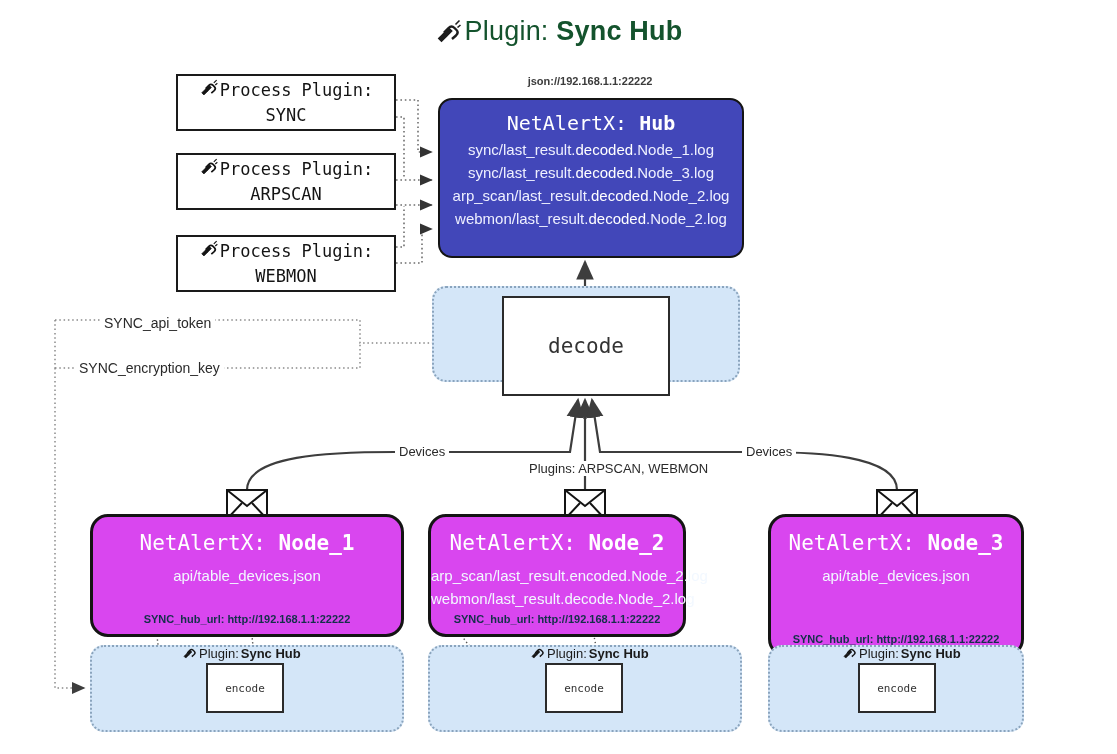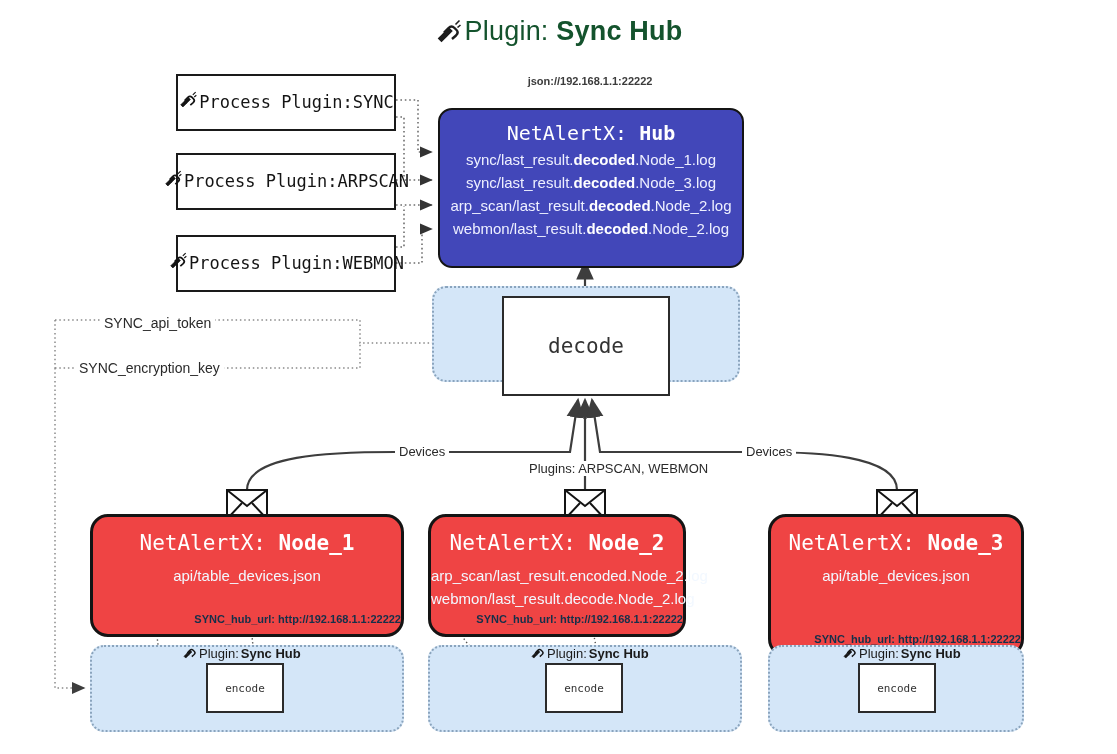--- a/index.html
+++ b/index.html
@@ -21,76 +21,76 @@
 
   
   .huburl{
     position:absolute;left:430px;top:75px;width:320px;text-align:center;
     font-size:11px;color:#3b3b3b;font-weight:600;
   }
 
   
   .procbox{
     position:absolute;background:#ffffff;border:2px solid #1a1a1a;
-    box-sizing:border-box;display:flex;flex-direction:row;
+    box-sizing:border-box;display:flex;flex-direction:column;
     align-items:center;justify-content:center;
     font-family:"DejaVu Sans Mono","Liberation Mono",monospace;
     font-size:17px;color:#141414;line-height:1.45;
   }
   .procbox .l1{display:flex;align-items:center;gap:2px;white-space:nowrap;}
   .procbox .l2{white-space:nowrap;}
 
   
   .hub{
-    position:absolute;left:438px;top:108px;width:306px;height:160px;
+    position:absolute;left:438px;top:98px;width:306px;height:160px;
     background:#4247b9;border:2px solid #141414;border-radius:14px;
     box-sizing:border-box;
   }
   .hub .hubtitle{
     text-align:center;margin-top:11px;
     font-family:"DejaVu Sans Mono","Liberation Mono",monospace;
     font-size:20px;color:#ffffff;white-space:nowrap;
   }
   .hub .hubtitle b{font-weight:bold;}
   .hub .logline{
     text-align:center;font-size:15px;color:#eef0ff;margin-top:6px;white-space:nowrap;
   }
-  .hub .logline b{font-weight:bold;color:#ffffff;}
+  .hub .logline b{font-weight:normal;color:#ffffff;}
 
   
   .bluebox{
     position:absolute;background:#d4e6f8;border:2px dotted #8aa4bd;
     border-radius:14px;box-sizing:border-box;
   }
 
   
   .codebox{
     position:absolute;background:#ffffff;border:2px solid #2b2b2b;
     box-sizing:border-box;display:flex;align-items:center;justify-content:center;
     font-family:"DejaVu Sans Mono","Liberation Mono",monospace;color:#333;
   }
   .codebox.big{font-size:21px;}
   .codebox.small{font-size:11px;}
 
   
   .node{
-    position:absolute;background:#ef4444;border:3px solid #141414;
+    position:absolute;background:#d946ef;border:3px solid #141414;
     border-radius:18px;box-sizing:border-box;
   }
   .node .ntitle{
     text-align:center;margin-top:14px;
     font-family:"DejaVu Sans Mono","Liberation Mono",monospace;
     font-size:21px;color:#ffffff;white-space:nowrap;
   }
   .node .ntitle b{font-weight:bold;}
   .node .nline{
     text-align:center;font-size:15px;color:#f2f8ff;margin-top:12px;white-space:nowrap;
   }
   .node .nfoot{
-    position:absolute;left:0;bottom:9px;width:100%;text-align:right;
+    position:absolute;left:0;bottom:9px;width:100%;text-align:center;
     font-size:11px;color:#14304a;font-weight:600;white-space:nowrap;
   }
 
   
   .env{position:absolute;width:42px;height:31px;}
 
   
   .edgelabel{
     position:absolute;background:#ffffff;font-size:13px;color:#2a2a2a;
     white-space:nowrap;padding:0 4px;

